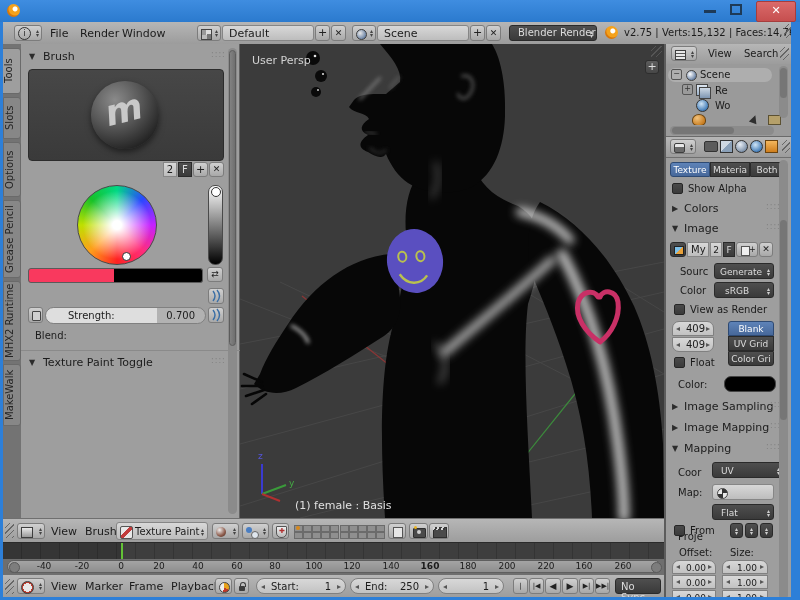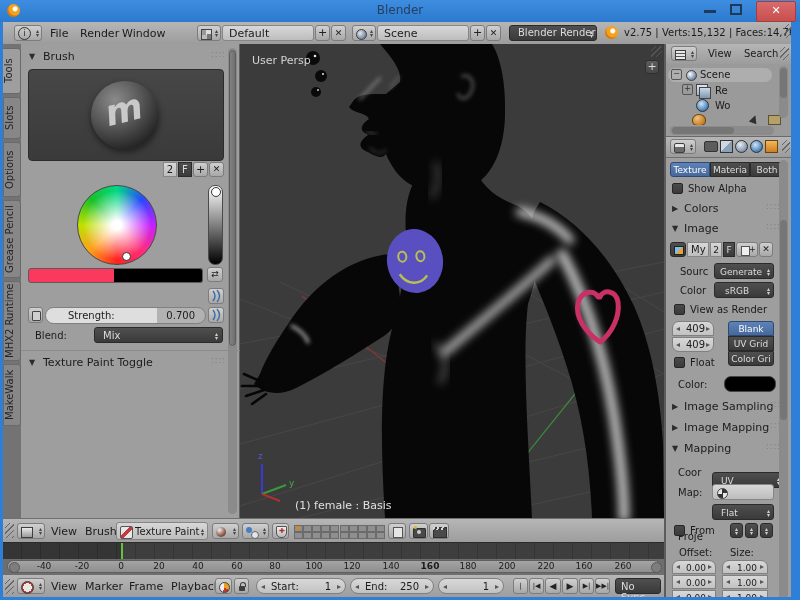--- a/index.html
+++ b/index.html
@@ -26,21 +26,20 @@
   .phdr{color:#1c1c1c;font-size:11px}
   .tri{font-size:8px;color:#2c2c2c}
 </style>
 </head>
 <body>
 
 <div id="win">
 
   <div class="abs" style="left:0;top:0;width:800px;height:22px;background:linear-gradient(#3f8de0,#2b7ace);">
     <div class="abs" style="left:7px;top:4px;width:13px;height:13px;border-radius:50%;background:radial-gradient(circle at 62% 38%, #ffffff 0 2px, #f5a21b 3px 6px, #d97708 7px);"></div>
-    <div class="abs" style="left:0;top:3px;width:800px;text-align:center;color:#24415e;font-size:12px;">Blender</div>
     <div class="abs" style="left:704px;top:10px;width:12px;height:3px;background:#1e3a57;"></div>
     <div class="abs" style="left:730px;top:4px;width:12px;height:11px;border:2px solid #1e3a57;box-sizing:border-box;"></div>
     <div class="abs" style="left:756px;top:1px;width:38px;height:19px;background:linear-gradient(#da6a6a,#c64f4f);border:1px solid #a63d3d;border-radius:2px;color:#fff;font-weight:bold;font-size:11px;text-align:center;line-height:18px;">
       <span>✕</span>
     </div>
   </div>
 
   <div class="abs hdrbg" style="left:3px;top:22px;width:794px;height:22px;">
     <div class="abs btn" style="left:11px;top:3px;width:28px;height:16px;">
       <span class="abs" style="left:3px;top:1px;width:11px;height:11px;border:1px solid #333;border-radius:50%;color:#222;font-size:8px;text-align:center;line-height:11px;">i</span>
@@ -136,24 +135,20 @@
       <span class="abs t10" style="left:22px;top:2px;">Strength:</span>
       <span class="abs t10" style="right:10px;top:2px;">0.700</span>
     </div>
     <div class="abs btn" style="left:205px;top:263px;width:16px;height:16px;">
       <svg width="14" height="14" viewBox="0 0 14 14" style="position:absolute;left:0;top:0;">
           <path d="M4 2 q4 5 0 10 M8 1 q5 6 0 12" stroke="#3a6ea5" stroke-width="1.4" fill="none"></path>
         </svg>
     </div>
 
     <span class="abs dk t10" style="left:32px;top:286px;">Blend:</span>
-    <div class="abs btnD" style="left:91px;top:283px;width:129px;height:16px;">
-      <span class="abs t10" style="left:8px;top:2px;">Mix</span>
-      <span class="abs updn" style="right:4px;top:4px;">▴<br>▾</span>
-    </div>
 
     <div class="abs" style="left:18px;top:306px;width:219px;height:1px;background:#8a8a8a;"></div>
     <span class="abs tri" style="left:26px;top:314px;">▼</span>
     <span class="abs phdr" style="left:40px;top:312px;">Texture Paint Toggle</span>
     <span class="abs dots" style="left:208px;top:312px;">::::</span>
 
     <div class="abs" style="left:225px;top:4px;width:9px;height:466px;background:#8b8b8b;border-radius:5px;">
       <div class="abs" style="left:1px;top:2px;width:7px;height:296px;background:linear-gradient(90deg,#828282,#6f6f6f);border:1px solid #5c5c5c;border-radius:4px;box-sizing:border-box;"></div>
     </div>
   </div>
@@ -528,21 +523,21 @@
       <span class="abs phdr" style="left:18px;top:244px;">Image Sampling</span>
       <span class="abs dots" style="left:104px;top:244px;">:::</span>
       <span class="abs tri" style="left:6px;top:267px;">▶</span>
       <span class="abs phdr" style="left:18px;top:265px;">Image Mapping</span>
       <span class="abs dots" style="left:104px;top:265px;">:::</span>
       <span class="abs tri" style="left:6px;top:288px;">▼</span>
       <span class="abs phdr" style="left:18px;top:286px;">Mapping</span>
       <span class="abs dots" style="left:100px;top:286px;">::::</span>
 
       <span class="abs dk t10" style="left:12px;top:311px;">Coor</span>
-      <div class="abs btnD" style="left:46px;top:316px;width:72px;height:16px;">
+      <div class="abs btnD" style="left:46px;top:306px;width:72px;height:16px;">
         <span class="abs t9" style="left:8px;top:3px;">UV</span>
         <span class="abs updn" style="right:3px;top:4px;">▴<br>▾</span>
       </div>
       <span class="abs dk t10" style="left:12px;top:331px;">Map:</span>
       <div class="abs fld" style="left:46px;top:328px;width:62px;height:16px;">
         <span class="abs" style="left:4px;top:3px;width:9px;height:9px;border-radius:50%;background:conic-gradient(#333 0 25%,#e8e8e8 0 50%,#333 0 75%,#e8e8e8 0);border:1px solid #444;"></span>
       </div>
       <span class="abs dk t10" style="left:12px;top:351px;margin-top:24px;">Proje</span>
       <div class="abs btnD" style="left:46px;top:348px;width:62px;height:16px;">
         <span class="abs t9" style="left:8px;top:3px;">Flat</span>

